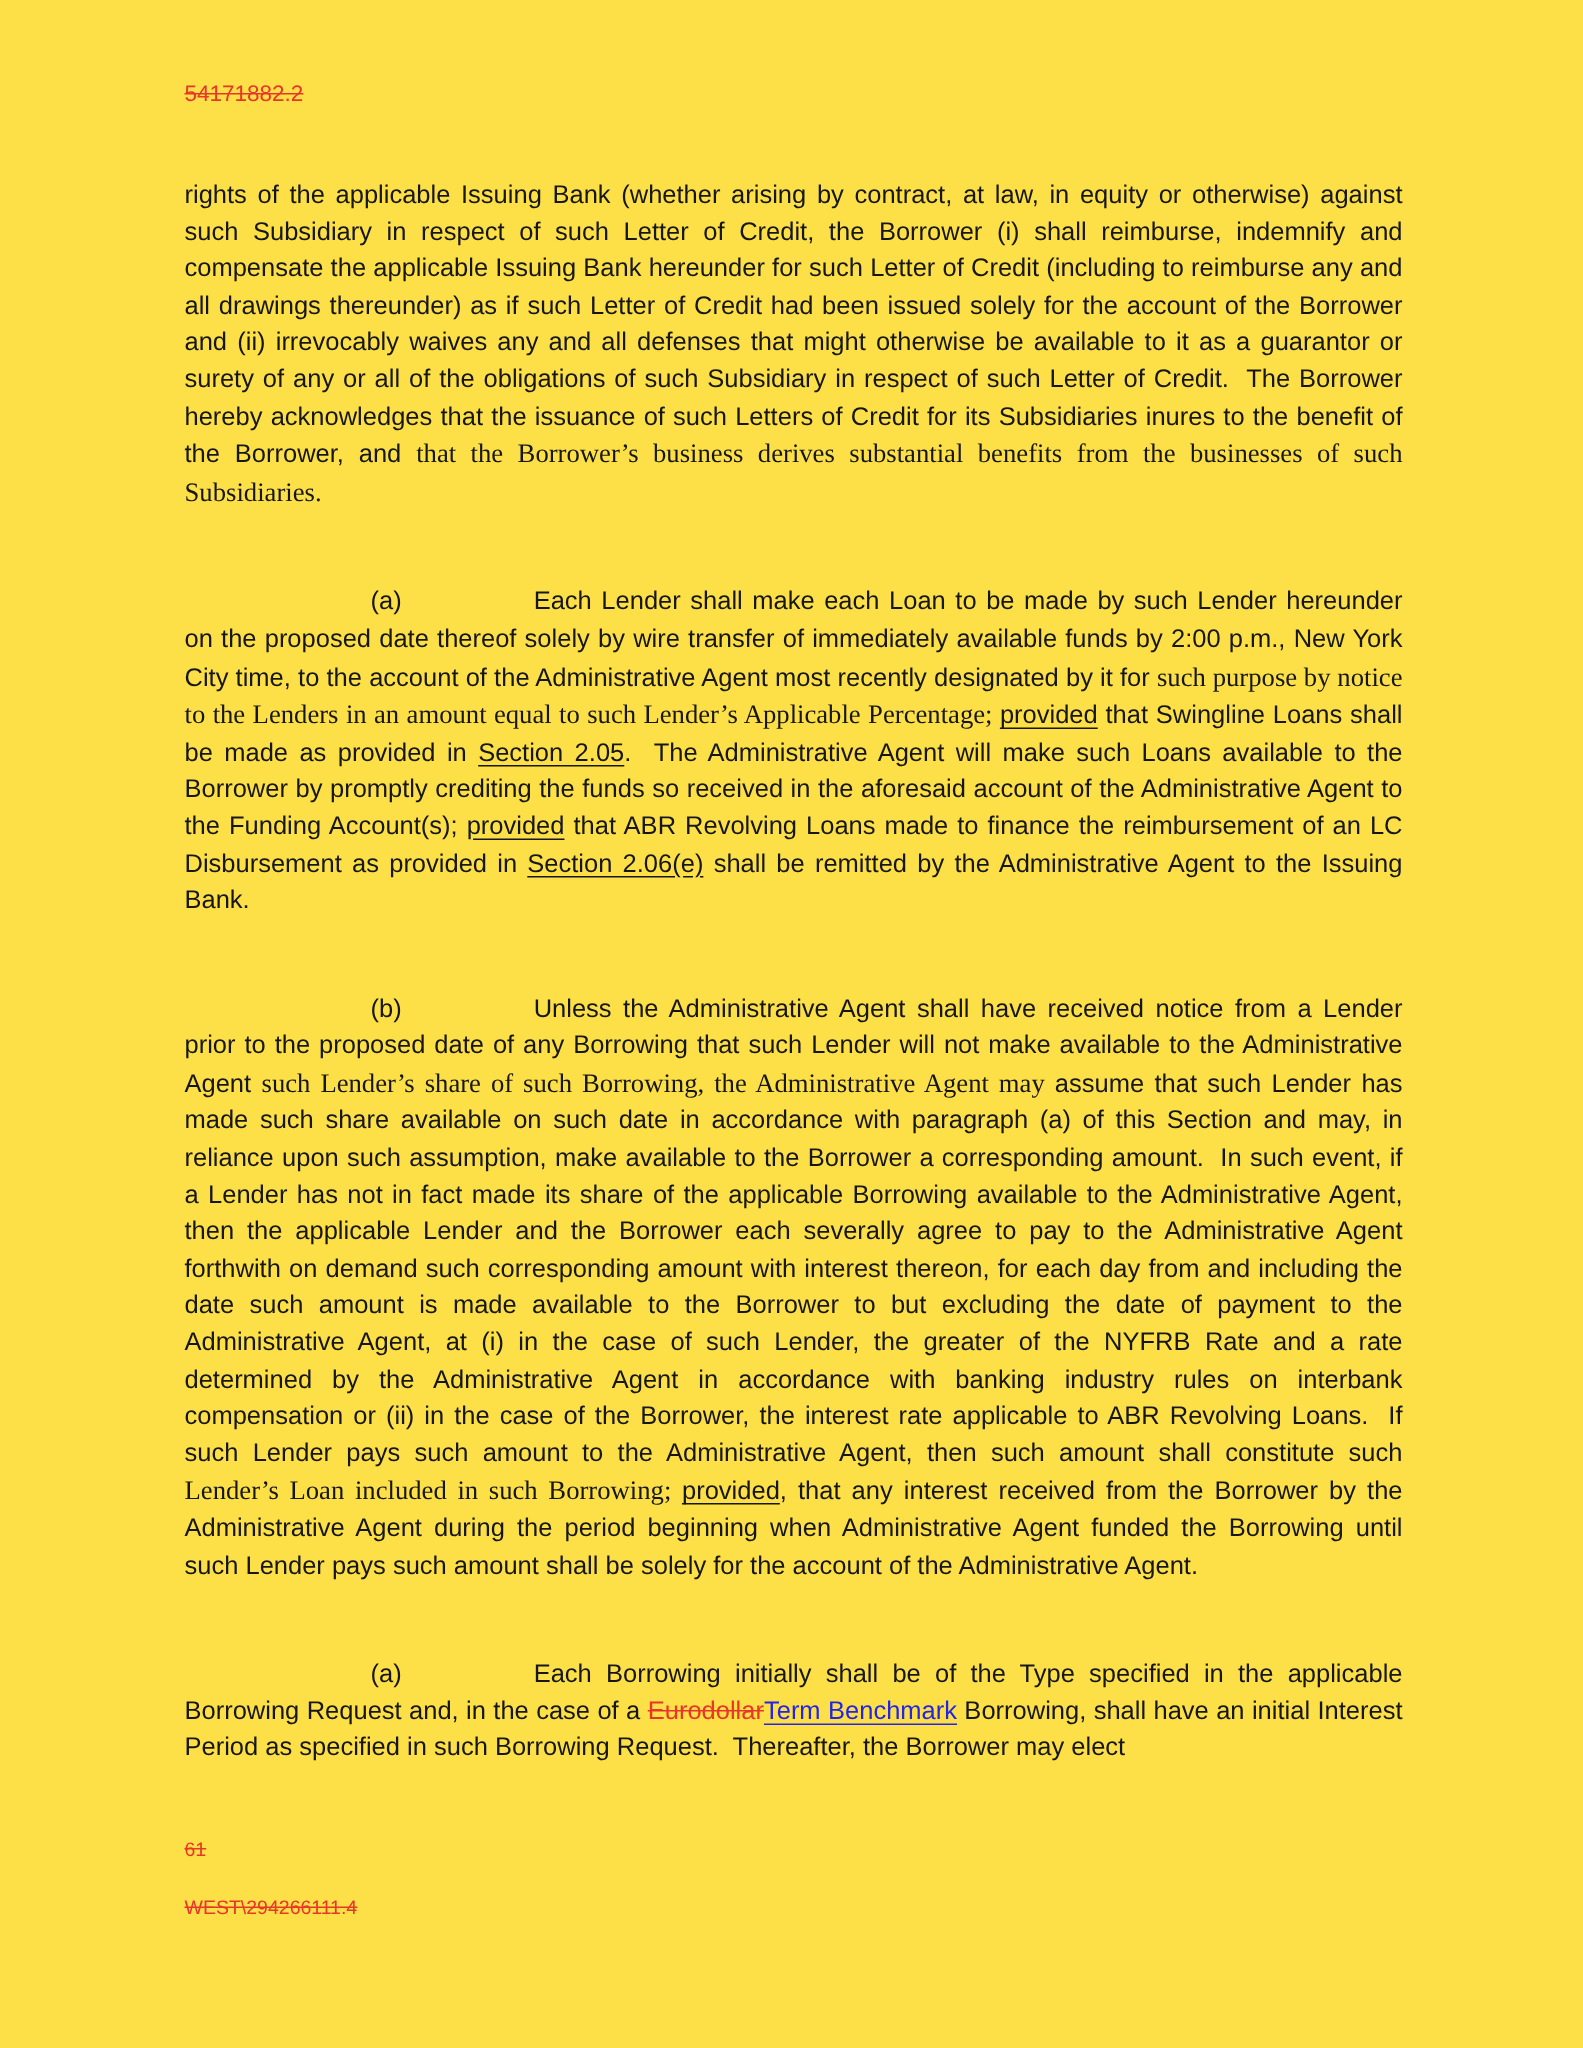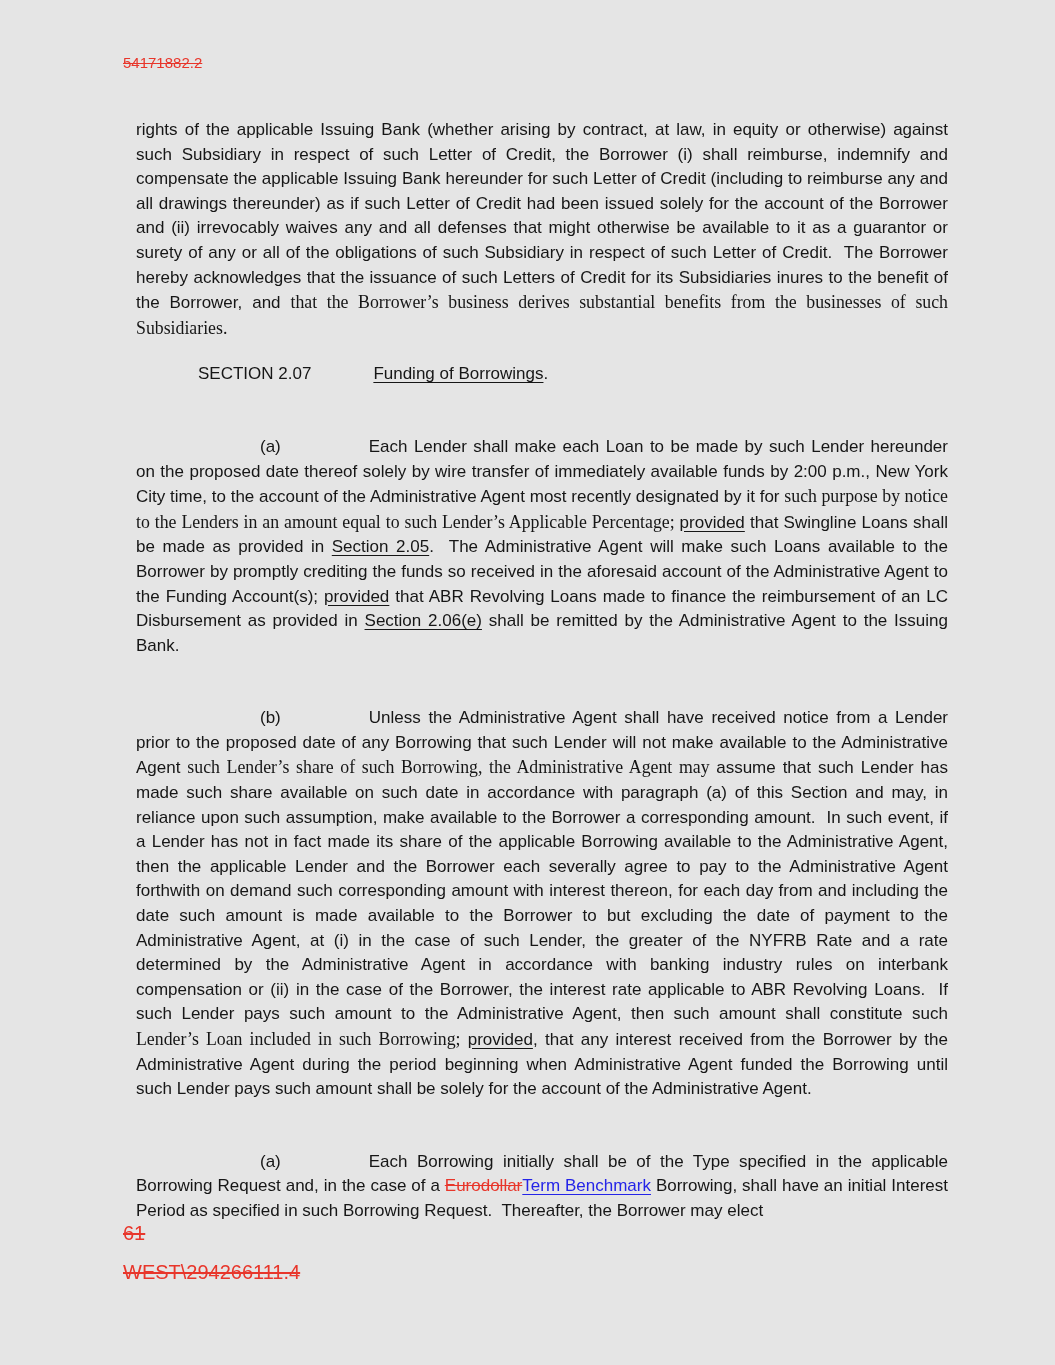--- a/index.html
+++ b/index.html
@@ -4,42 +4,42 @@
 <style>
   html, body {
     margin: 0;
     padding: 0;
     background: #ffffff;
   }
   .page {
     position: relative;
     width: 1055px;
     height: 1365px;
-    background: #e5e5e5;
+    background: #fde047;
     font-family: "Liberation Sans", sans-serif;
     font-size: 17px;
     line-height: 24.6px;
     color: #161616;
     overflow: hidden;
   }
   .doc-number {
     position: absolute;
     left: 123px;
     top: 54px;
     font-size: 15px;
     line-height: 18px;
   }
   .redline {
     color: var(--red, #e8362b);
     text-decoration: line-through;
     text-decoration-color: var(--red, #e8362b);
   }
   .content {
     position: absolute;
-    left: 136px;
+    left: 123px;
     top: 118px;
     width: 812px;
     text-align: justify;
   }
   .para {
     margin: 0 0 21px 0;
   }
   .para.indent {
     text-indent: 124px;
     margin-top: 48px;
@@ -66,38 +66,37 @@
   }
   .ins {
     color: var(--blue, #2424e8);
     text-decoration: underline;
     text-decoration-color: var(--blue, #2424e8);
     text-underline-offset: 3px;
   }
   .footer-page, .footer-ref {
     position: absolute;
     left: 123px;
-    font-size: 20px;
+    font-size: 13px;
     line-height: 18px;
   }
   .footer-page { top: 1224px; }
   .footer-ref  { top: 1263px; text-align: center; }
 </style>
 </head>
 <body>
 
 <div class="page" style="color: rgb(22, 22, 22);">
 
   <div class="doc-number redline">54171882.2</div>
 
   <div class="content">
 
     <p class="para"><span>rights of the applicable Issuing Bank (whether arising by contract, at law, in equity or otherwise) against such Subsidiary in respect of such Letter of Credit, the Borrower (i) shall reimburse, indemnify and compensate the applicable Issuing Bank hereunder for such Letter of Credit (including to reimburse any and all drawings thereunder) as if such Letter of Credit had been issued solely for the account of the Borrower and (ii) irrevocably waives any and all defenses that might otherwise be available to it as a guarantor or surety of any or all of the obligations of such Subsidiary in respect of such Letter of Credit.&nbsp; The Borrower hereby acknowledges that the issuance of such Letters of Credit for its Subsidiaries inures to the benefit of the Borrower, and </span><span class="serif">that the Borrower’s business derives substantial benefits from the businesses of such Subsidiaries.</span></p>
 
-    <p class="heading"><span>SECTION 2.07</span><span class="tab" style="width: 62px;">&nbsp;</span><span class="u">Funding of Borrowings</span><span>.</span></p>
 
     <p class="para indent"><span>(a)</span><span class="tab" style="width: 88px;">&nbsp;</span><span>Each Lender shall make each Loan to be made by such Lender hereunder on the proposed date thereof solely by wire transfer of immediately available funds by 2:00 p.m., New York City time, to the account of the Administrative Agent most recently designated by it for </span><span class="serif">such purpose by notice to the Lenders in an amount equal to such Lender’s Applicable Percentage; </span><span class="u">provided</span><span> that Swingline Loans shall be made as provided in </span><span class="u">Section 2.05</span><span>.&nbsp; The Administrative Agent will make such Loans available to the Borrower by promptly crediting the funds so received in the aforesaid account of the Administrative Agent to the Funding Account(s); </span><span class="u">provided</span><span> that ABR Revolving Loans made to finance the reimbursement of an LC Disbursement as provided in </span><span class="u">Section 2.06(e)</span><span> shall be remitted by the Administrative Agent to the Issuing Bank.</span></p>
 
     <p class="para indent"><span>(b)</span><span class="tab" style="width: 88px;">&nbsp;</span><span>Unless the Administrative Agent shall have received notice from a Lender prior to the proposed date of any Borrowing that such Lender will not make available to the Administrative Agent </span><span class="serif">such Lender’s share of such Borrowing, the Administrative Agent may </span><span>assume that such Lender has made such share available on such date in accordance with paragraph (a) of this Section and may, in reliance upon such assumption, make available to the Borrower a corresponding amount.&nbsp; In such event, if a Lender has not in fact made its share of the applicable Borrowing available to the Administrative Agent, then the applicable Lender and the Borrower each severally agree to pay to the Administrative Agent forthwith on demand such corresponding amount with interest thereon, for each day from and including the date such amount is made available to the Borrower to but excluding the date of payment to the Administrative Agent, at (i) in the case of such Lender, the greater of the NYFRB Rate and a rate determined by the Administrative Agent in accordance with banking industry rules on interbank compensation or (ii) in the case of the Borrower, the interest rate applicable to ABR Revolving Loans.&nbsp; If such Lender pays such amount to the Administrative Agent, then such amount shall constitute such </span><span class="serif">Lender’s Loan included in such Borrowing; </span><span class="u">provided</span><span>, that any interest received from the Borrower by the Administrative Agent during the period beginning when Administrative Agent funded the Borrowing until such Lender pays such amount shall be solely for the account of the Administrative Agent.</span></p>
 
 
     <p class="para indent"><span>(a)</span><span class="tab" style="width: 88px;">&nbsp;</span><span>Each Borrowing initially shall be of the Type specified in the applicable Borrowing Request and, in the case of a </span><span class="del">Eurodollar</span><span class="ins">Term Benchmark</span><span> Borrowing, shall have an initial Interest Period as specified in such Borrowing Request.&nbsp; Thereafter, the Borrower may elect</span></p>
 
   </div>
 

